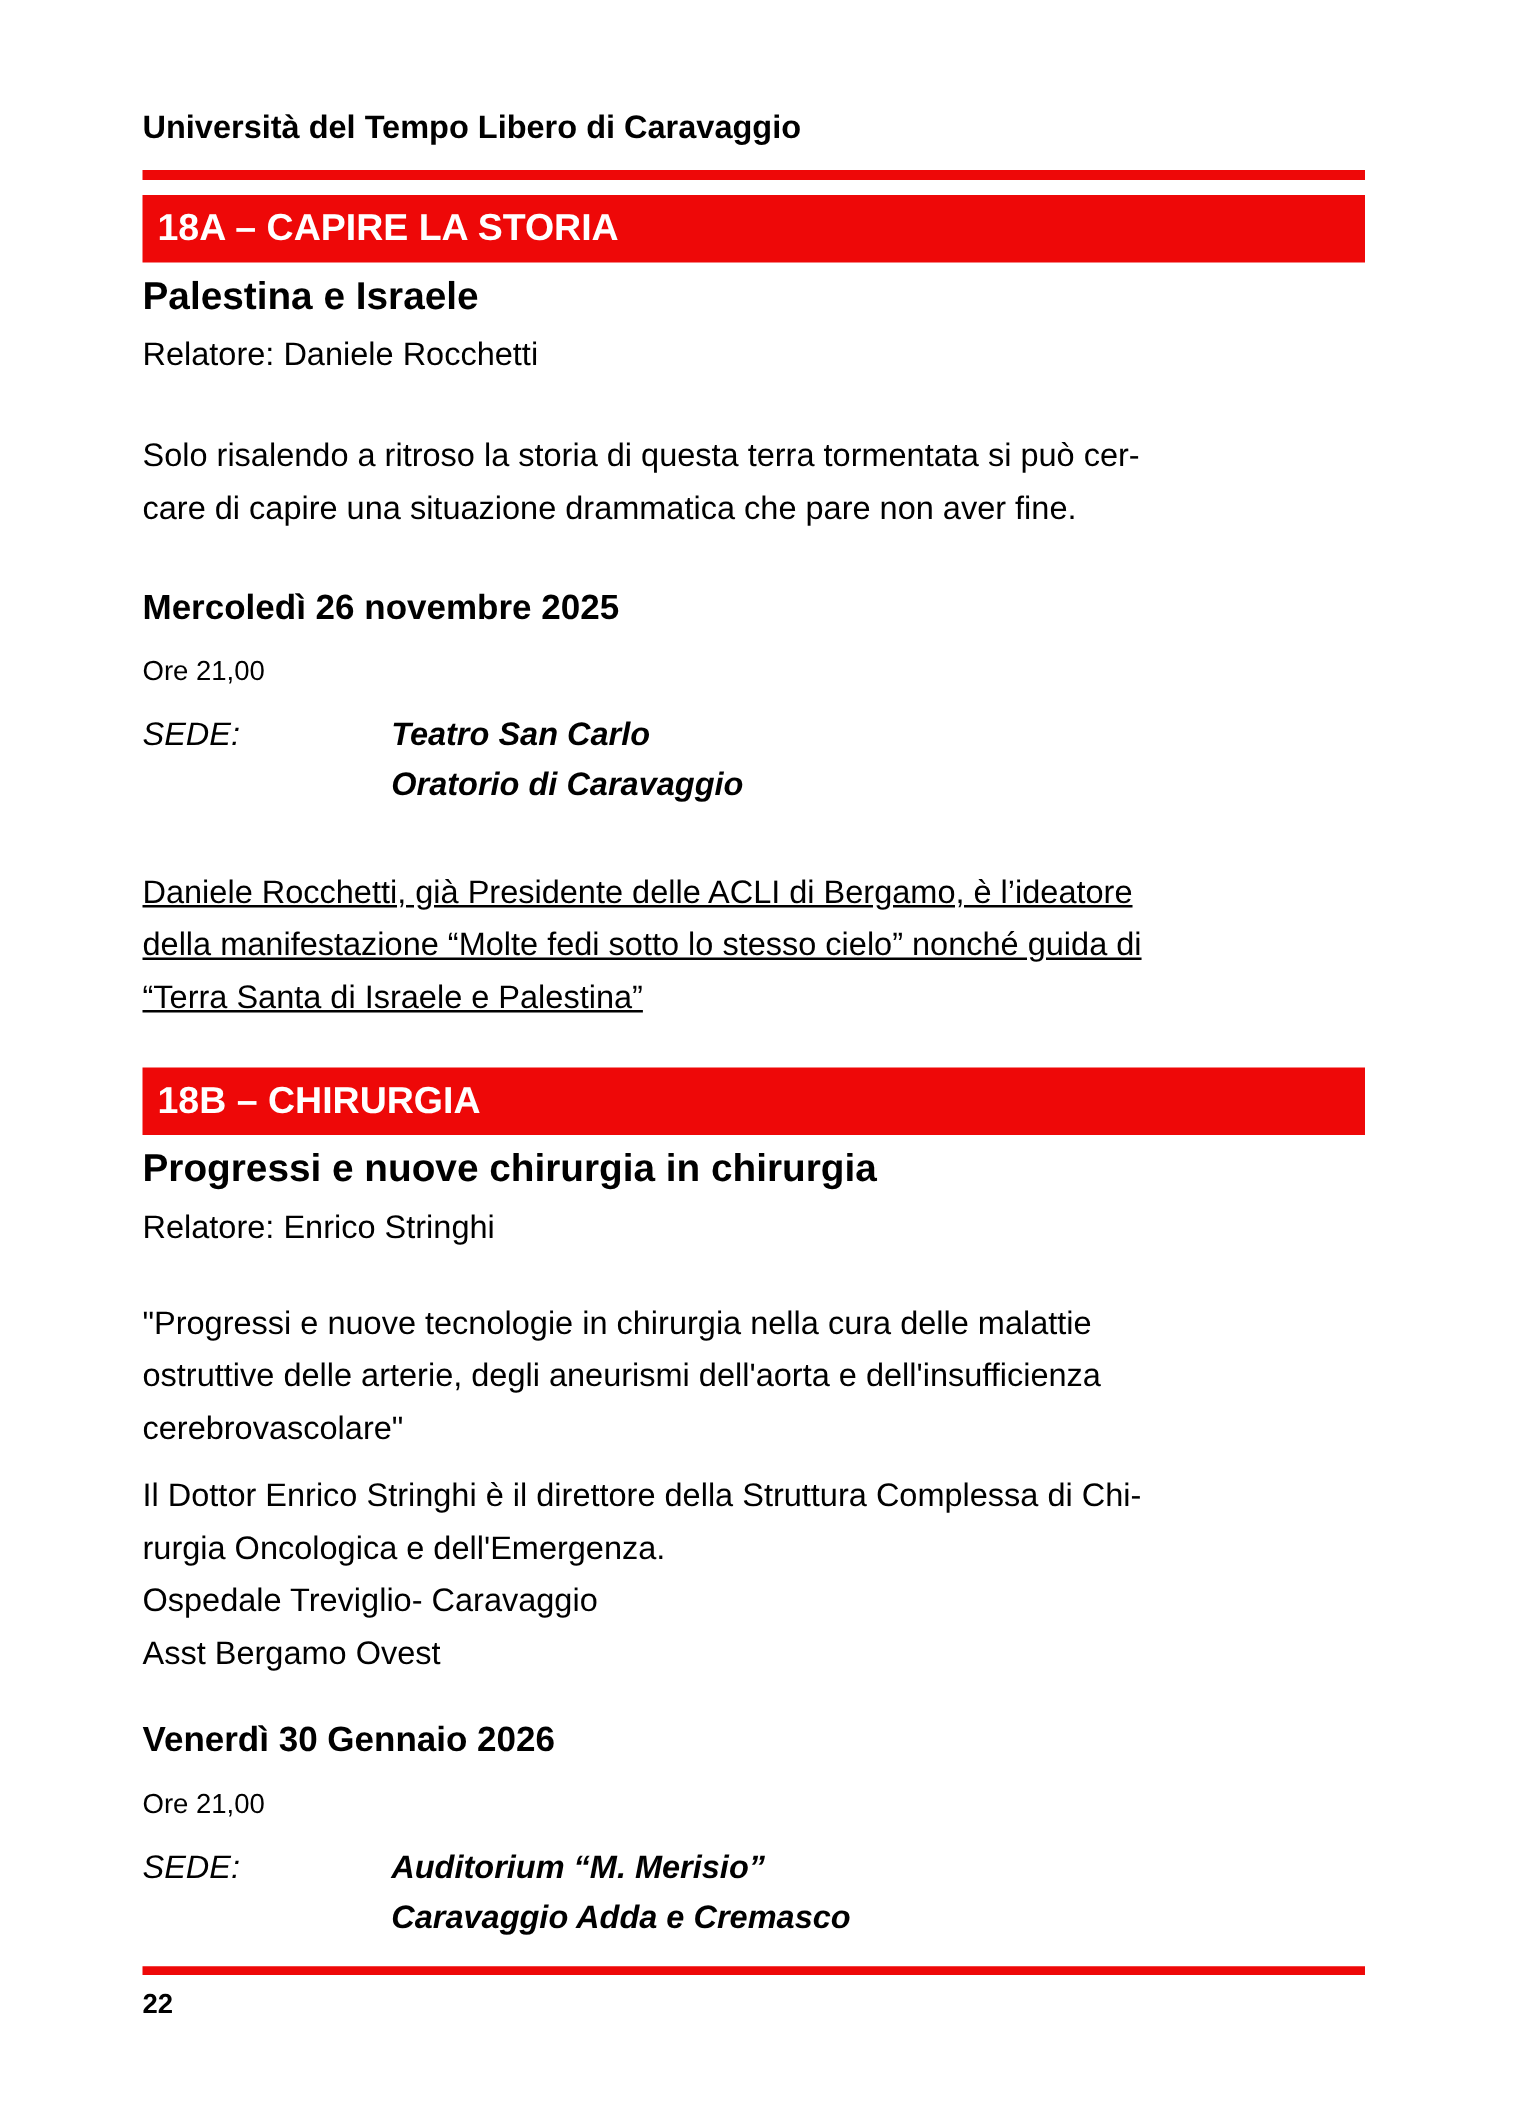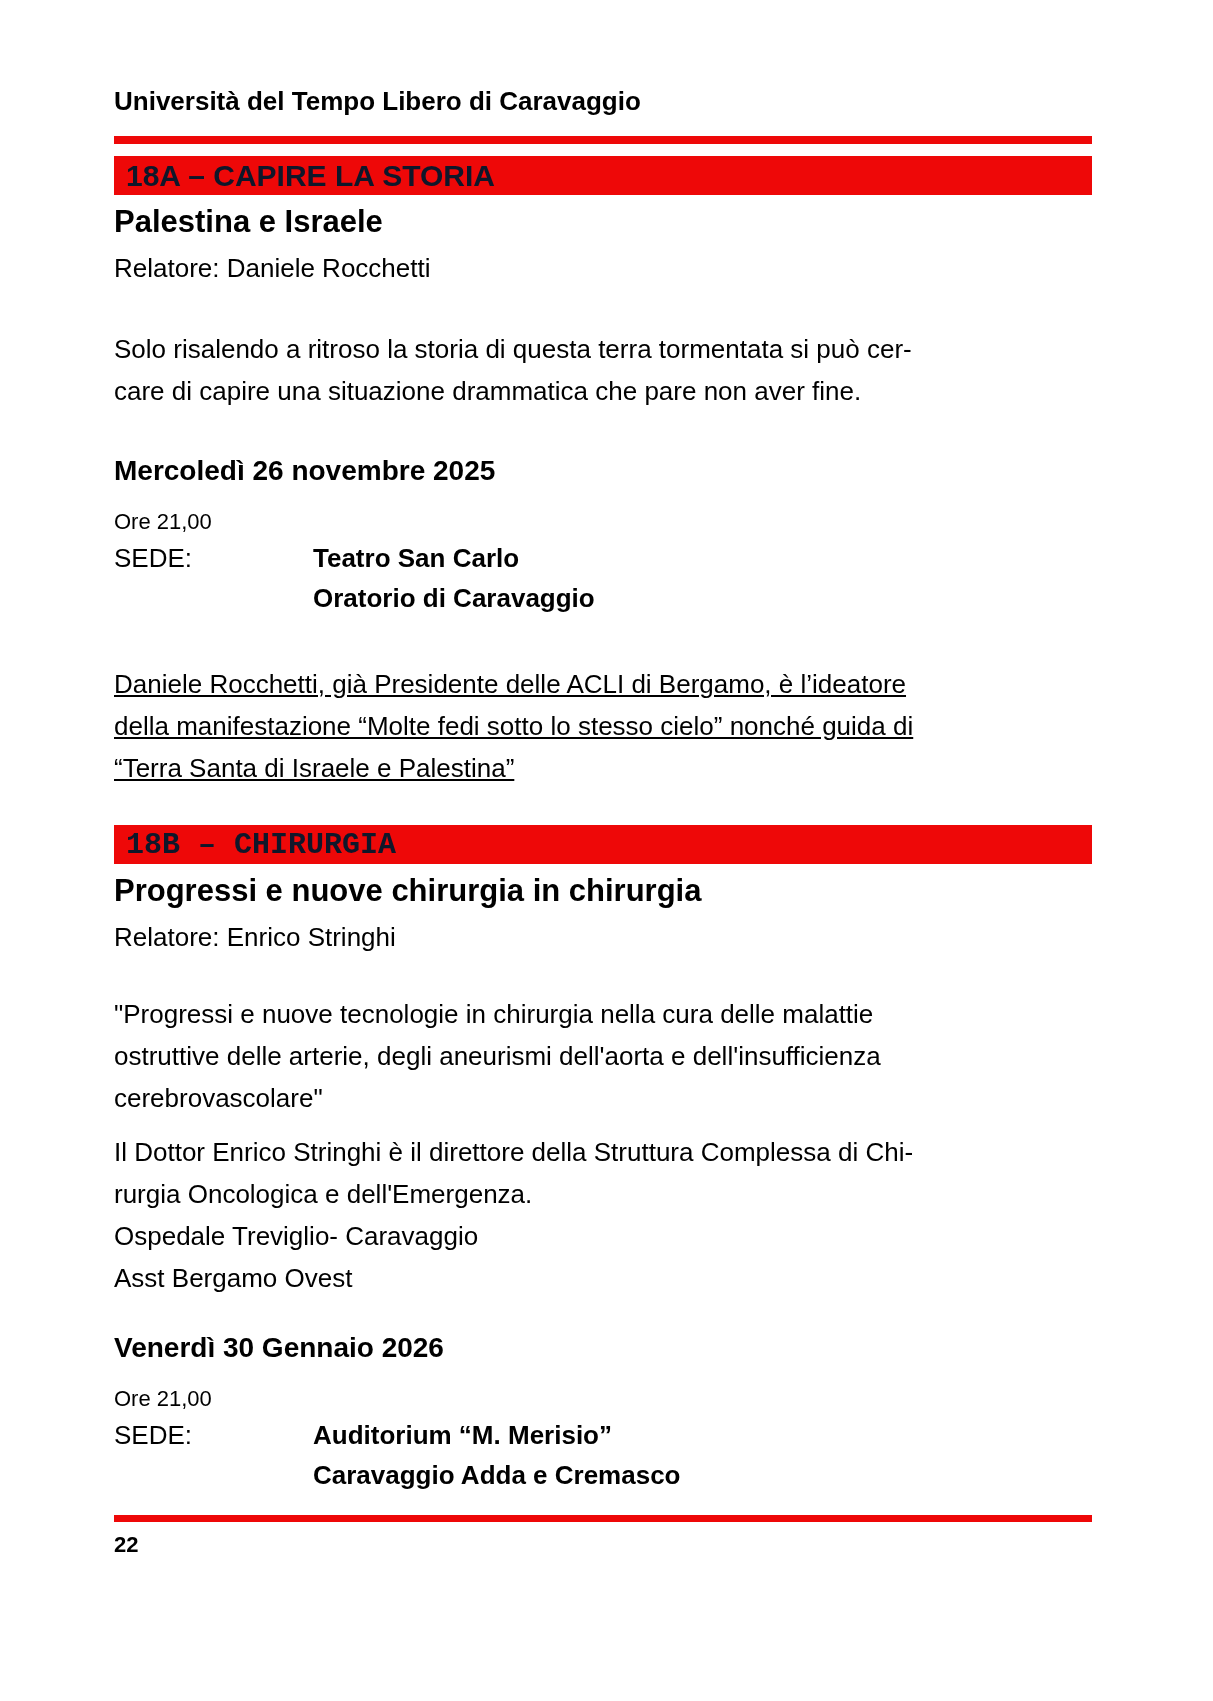--- a/index.html
+++ b/index.html
@@ -20,27 +20,27 @@
   }
   .rule {
     background: var(--red, #ee0808);
     height: 8px; margin-top: 20px;
   }
   .rule.footer-rule {
     height: 7px; margin-top: 20px;
   }
   .banner {
     background: var(--red, #ee0808);
-    color: #0f172a;
-    height: 39px; margin-top: 12px;
+    color: #ffffff;
+    height: 54px; margin-top: 12px;
     display: flex; align-items: center;
     padding-left: 12px;
     font-size: 30px; font-weight: bold;
   }
-  .banner-b { margin-top: 36px; font-family: Liberation Mono, monospace; }
+  .banner-b { margin-top: 36px; }
   .course-title {
     margin-top: 10px;
     font-size: 31px; font-weight: bold; line-height: 34px;
   }
   .relatore {
     margin-top: 13px;
     font-size: 26px; line-height: 32px;
   }
   .para { font-size: 26px; }
   .para .line { line-height: 42px; }
@@ -51,22 +51,24 @@
   .date-line {
     font-size: 28px; font-weight: bold; line-height: 34px;
   }
   .date-a { margin-top: 42px; }
   .date-b { margin-top: 32px; }
   .time-line {
     margin-top: 18px;
     font-size: 22px; line-height: 32px;
   }
   .sede-row {
+    margin-top: 14px;
     display: flex; align-items: flex-start;
     font-size: 26px;
+    font-style: italic;
   }
   .sede-label {
     width: 199px; flex: 0 0 199px;
     line-height: 40px;
   }
   .sede-values .line {
     font-weight: bold; line-height: 40px;
   }
   .page-number {
     margin-top: 8px;

